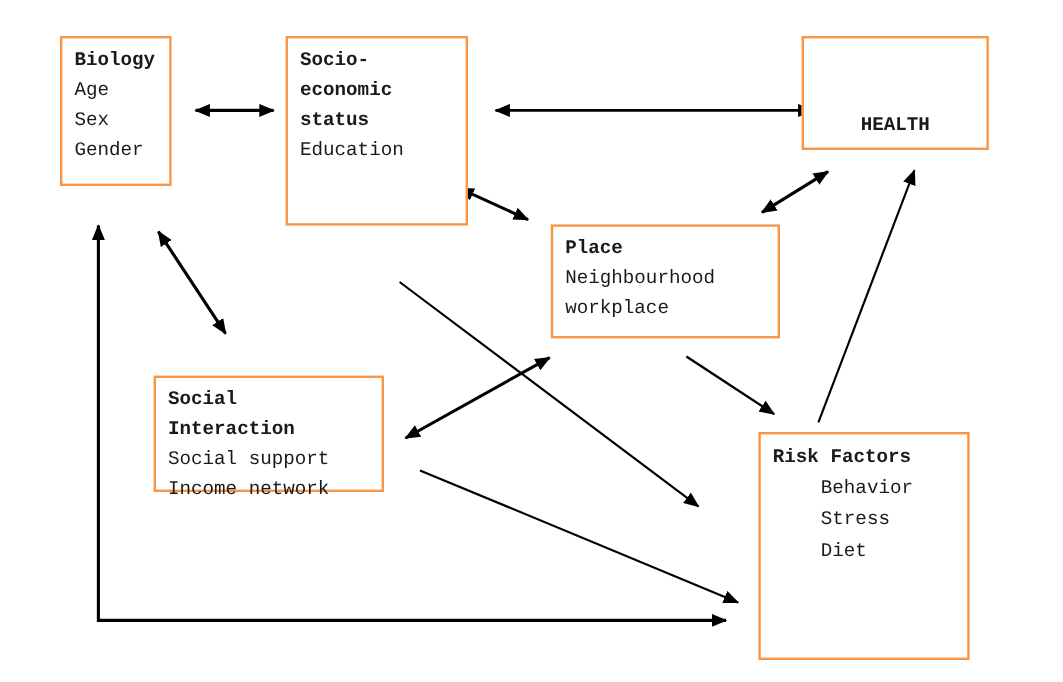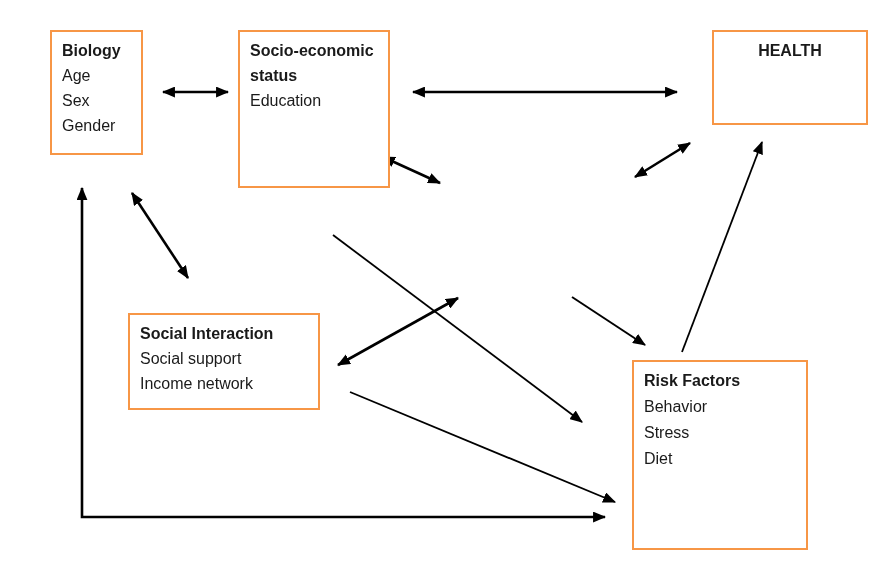--- a/index.html
+++ b/index.html
@@ -28,33 +28,34 @@
     fill: none;
   }
   .box {
     position: absolute;
     box-sizing: border-box;
     background: #ffffff;
     border: 2px solid #F79646;
     padding: 6px 10px;
     font-size: 16px;
     line-height: 25px;
+    font-family: Liberation Mono, monospace;
   }
   .box-title {
     font-weight: bold;
   }
   #n-biology { left: 50px;  top: 30px;  width: 93px;  height: 125px; }
   #n-ses     { left: 238px; top: 30px;  width: 152px; height: 158px; }
-  #n-health  { left: 712px; top: 30px;  width: 156px; height: 95px;
-               display: flex; align-items: flex-start; justify-content: center; }
+  #n-health  { left: 668px; top: 30px;  width: 156px; height: 95px;
+               display: flex; align-items: flex-end; justify-content: center; }
   #n-place   { left: 459px; top: 187px; width: 191px; height: 95px; }
   #n-social  { left: 128px; top: 313px; width: 192px; height: 97px; }
   #n-risk    { left: 632px; top: 360px; width: 176px; height: 190px;
                padding-right: 18px; line-height: 26px; }
-  #n-risk .box-item { text-align: justify; }
+  #n-risk .box-item { text-align: justify; margin-left: 40px; }
 </style>
 </head>
 <body>
 
 <div class="stage">
 
   <svg class="arrows" viewBox="0 0 886 568" xmlns="http://www.w3.org/2000/svg">
     <defs>
       <marker id="ah" viewBox="0 0 12 10" refX="11" refY="5" markerWidth="13" markerHeight="11" orient="auto-start-reverse" markerUnits="userSpaceOnUse">
         <path d="M0,0 L12,5 L0,10 z" fill="#000000"></path>
@@ -93,20 +94,25 @@
 
   <div class="box" id="n-ses">
     <div class="box-title">Socio-economic status</div>
     <div class="box-item">Education</div>
   </div>
 
   <div class="box" id="n-health">
     <div class="box-title">HEALTH</div>
   </div>
 
+  <div class="box" id="n-place">
+    <div class="box-title">Place</div>
+    <div class="box-item">Neighbourhood</div>
+    <div class="box-item">workplace</div>
+  </div>
 
   <div class="box" id="n-social">
     <div class="box-title">Social Interaction</div>
     <div class="box-item">Social support</div>
     <div class="box-item">Income network</div>
   </div>
 
   <div class="box" id="n-risk">
     <div class="box-title">Risk Factors</div>
     <div class="box-item">Behavior</div>

